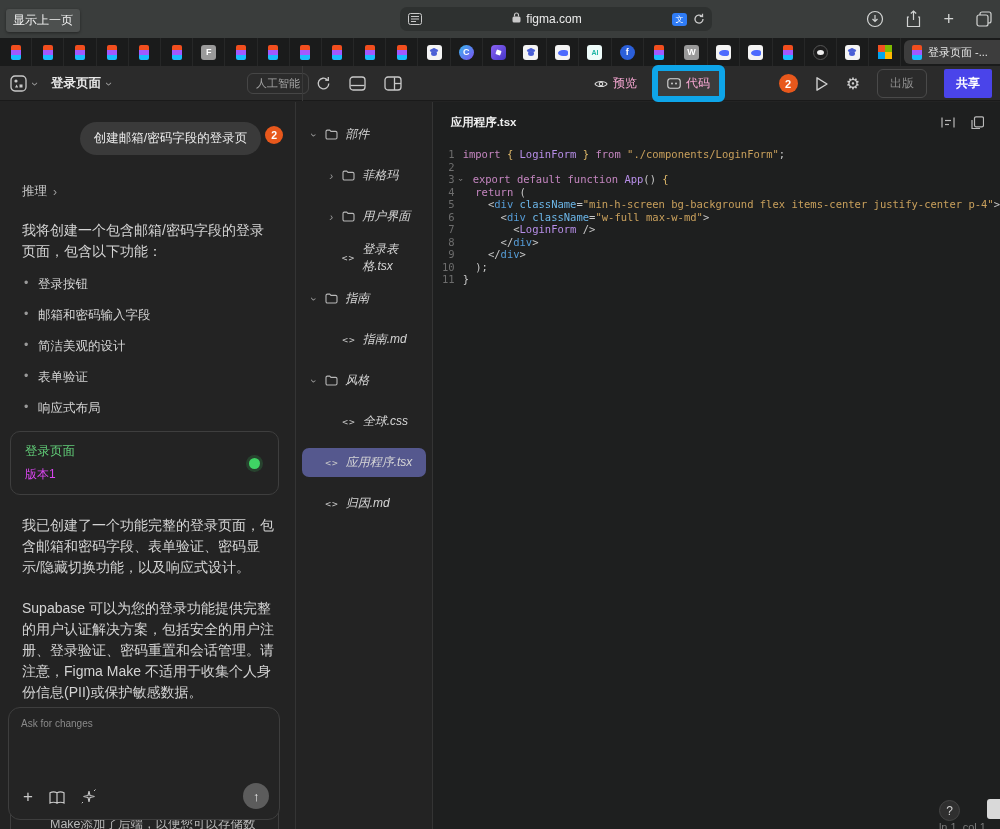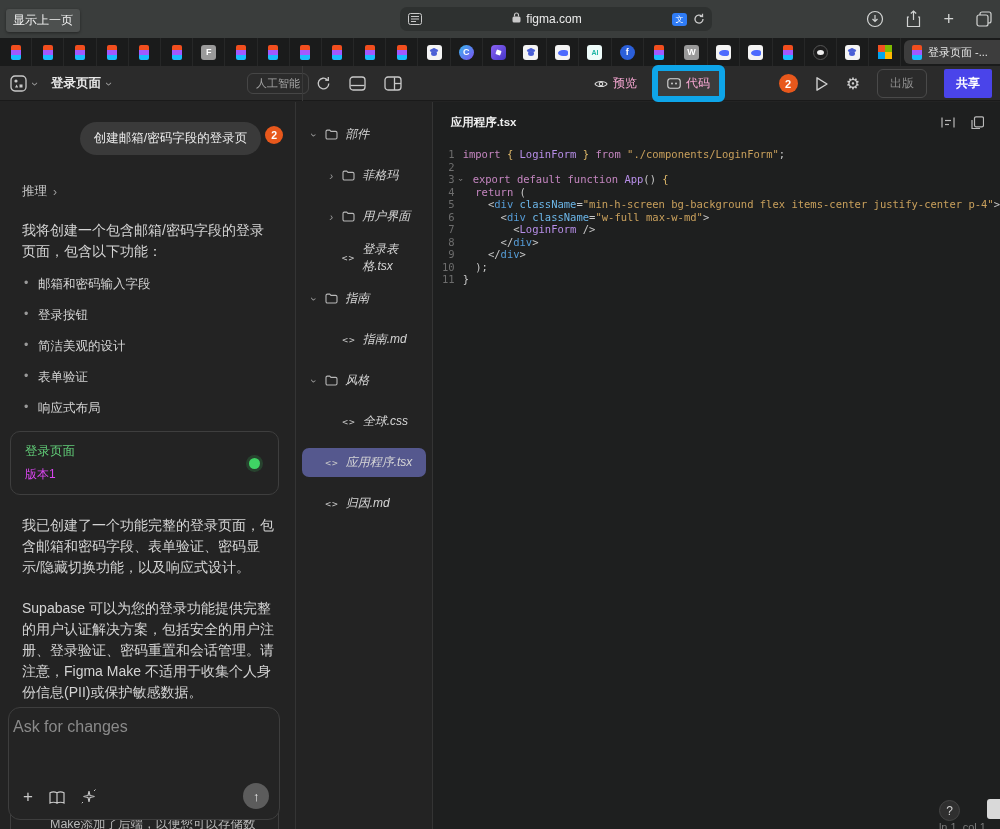--- a/index.html
+++ b/index.html
@@ -78,21 +78,21 @@
   .greendot { width:11px; height:11px; border-radius:50%; background:#3fd464; box-shadow:0 0 0 3px rgba(63,212,100,.18); margin-right:4px; }
   .supacard { margin:16px 16px 0 10px; border:1px solid #3e3e3e; border-radius:10px; overflow:hidden; }
   .supa-head { display:flex; align-items:center; padding:10px 12px; border-bottom:1px solid #353535; }
   .supa-title { color:#f0f0f0; font-size:12.5px; font-weight:bold; margin-left:9px; flex:1; }
   .learn { display:flex; align-items:center; gap:4px; color:#7d8bff; font-size:11.5px; }
   .supa-body { padding:10px 12px 12px 12px; display:flex; }
   .dashcirc { width:15px; height:15px; border:1.4px dashed #8a8a8a; border-radius:50%; margin:2px 10px 0 2px; flex:0 0 auto; }
   .step-title { color:#f0f0f0; font-size:12.5px; font-weight:bold; margin-bottom:8px; }
   .step-line { color:#b9b9b9; font-size:12.5px; line-height:21px; }
   .chatinput { position:absolute; left:8px; right:15px; bottom:9px; height:113px; border:1px solid #3e3e3e; border-radius:12px; background:#242424; }
-  .chatinput textarea { position:absolute; left:4px; top:10px; right:12px; height:60px; background:transparent; border:none; resize:none; outline:none; color:#e0e0e0; font-size:16px; font-family:"Liberation Sans",sans-serif; }
+  .chatinput textarea { position:absolute; left:12px; top:10px; right:12px; height:60px; background:transparent; border:none; resize:none; outline:none; color:#e0e0e0; font-size:10px; font-family:"Liberation Sans",sans-serif; }
   .chatinput textarea::placeholder { color:#8a8a8a; }
   .ci-icons { position:absolute; left:14px; bottom:12px; display:flex; align-items:center; gap:16px; color:#c9c9c9; }
   .send { position:absolute; right:10px; bottom:10px; width:26px; height:26px; border-radius:50%; background:#5c5c5c; color:#f0f0f0; font-size:13px; display:flex; align-items:center; justify-content:center; border:none; }
 
   
   .tree { padding-top:6px; }
   .trow { height:29px; display:flex; align-items:center; color:#d6d6d6; font-size:12px; border-radius:7px; margin:12px 6px;font-style:italic; }
   .trow.selected { background:#55588e; }
   .t-chev { width:12px; color:#9a9a9a; font-size:11px; display:inline-flex; justify-content:center; }
   .t-chev.open { transform:rotate(90deg); }
@@ -339,22 +339,22 @@
       <div class="bubble-row">
         <span class="bubble">创建邮箱/密码字段的登录页</span>
         <span class="msg-badge">2</span>
       </div>
       <div class="reason">
         <span>推理</span>
           <span class="r-chev">›</span>
       </div>
       <p class="chat-p">我将创建一个包含邮箱/密码字段的登录页面，包含以下功能：</p>
       <ul class="bullets">
+          <li>登录按钮</li>
           <li>邮箱和密码输入字段</li>
-          <li>登录按钮</li>
           <li>简洁美观的设计</li>
           <li>表单验证</li>
           <li>响应式布局</li>
         </ul>
 
       <div class="vcard">
         <div class="vcard-texts">
           <div class="vcard-title">登录页面</div>
           <div class="vcard-ver">版本1</div>
         </div>

